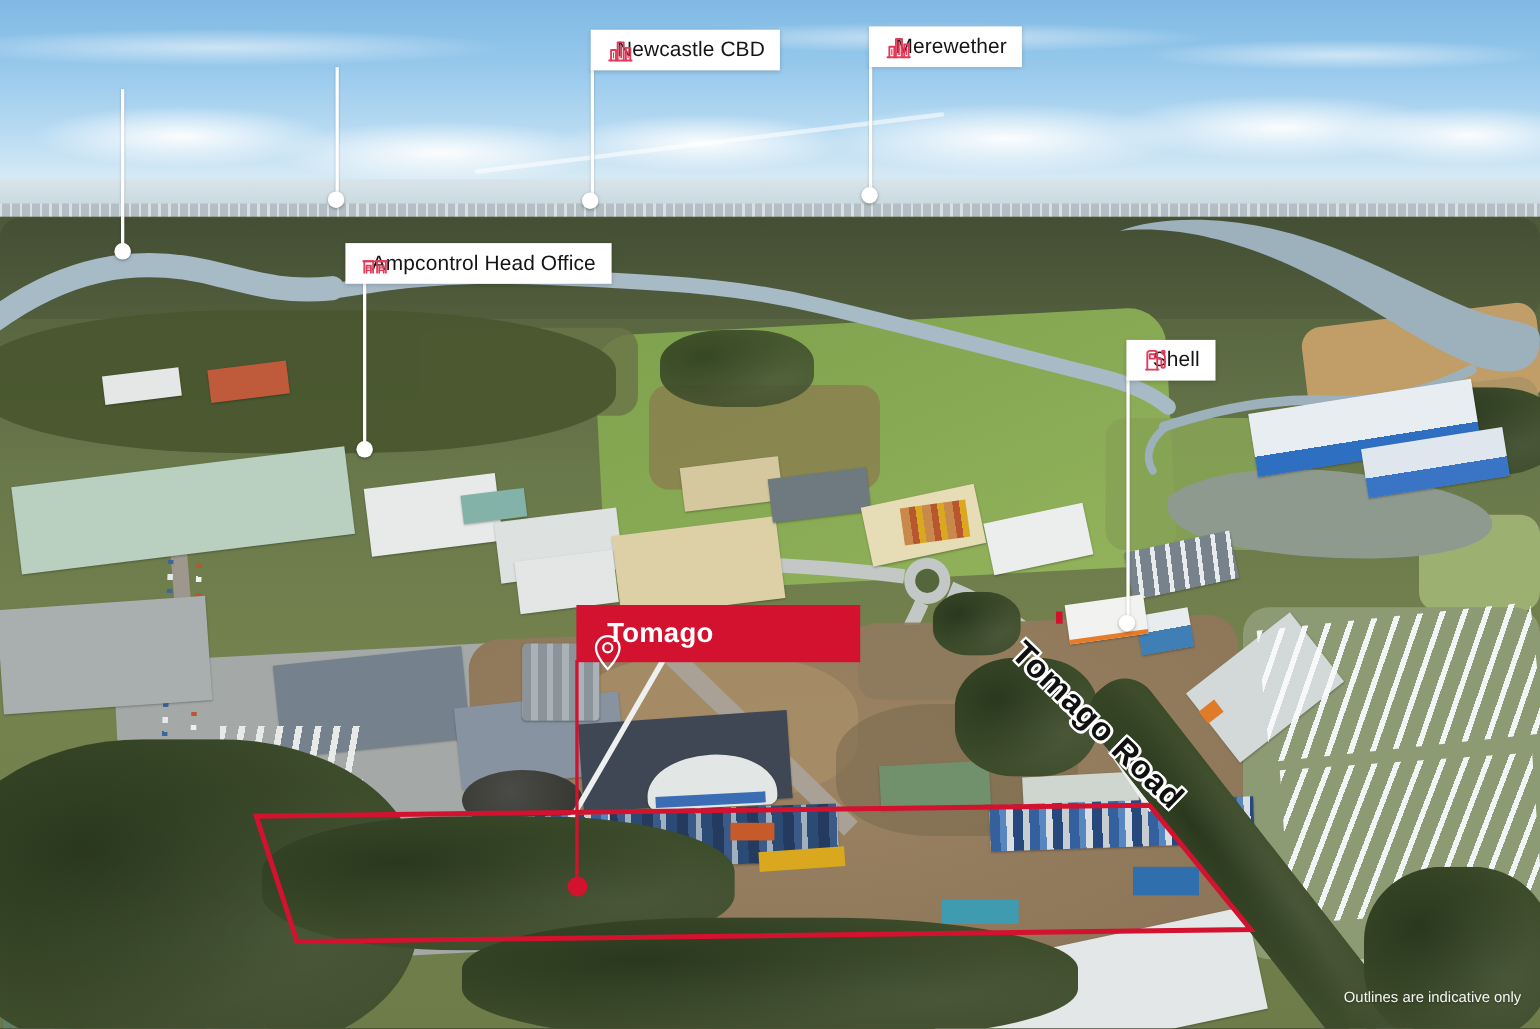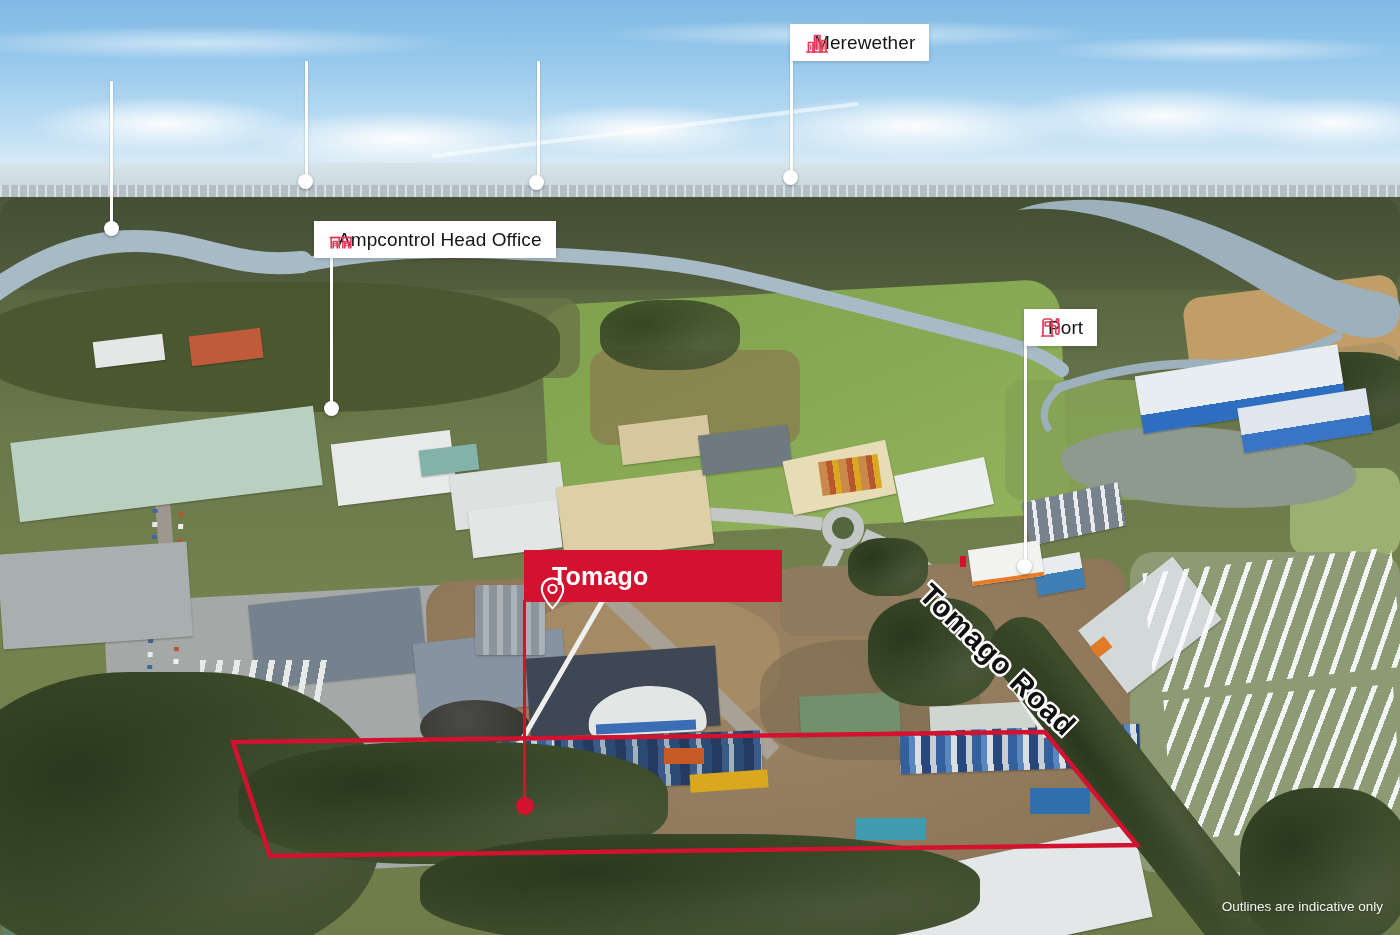--- a/index.html
+++ b/index.html
@@ -185,31 +185,43 @@
   <div class="dot" style="left:783px;top:170px"></div>
   <div class="leader" style="left:330px;top:254px;height:155px"></div>
   <div class="dot" style="left:324px;top:401px"></div>
   <div class="leader" style="left:1024px;top:343px;height:224px"></div>
   <div class="dot" style="left:1017px;top:559px"></div>
   <div class="leader red" style="left:523px;top:600px;height:206px"></div>
   <div class="dot red" style="left:516px;top:797px"></div>
 
 
 
-
-  <div class="map-label" style="left:790px;top:24px">
+  <div class="map-label" style="left:537px;top:27px">
     <span class="ic">
       <svg width="26" height="26" viewBox="0 0 26 26" fill="none" stroke="#E23A58" stroke-width="1.7" stroke-linejoin="round" stroke-linecap="round">
         <path d="M2.8 22h20.4"></path>
           <path d="M4.5 22V12.5H9V22"></path>
           <path d="M10.5 22V5.5h5.5V22"></path>
           <path d="M18 22V10.5h4V22"></path>
         <path d="M6.75 15v4.5M12.6 8.5v11M14 8.5v11M20 13.5v6" stroke-width="1.1"></path>
       </svg>
     </span>
+    <span class="txt">Newcastle CBD</span>
+  </div>
+
+  <div class="map-label" style="left:790px;top:24px">
+    <span class="ic">
+      <svg width="26" height="26" viewBox="0 0 26 26" fill="none" stroke="#E23A58" stroke-width="1.7" stroke-linejoin="round" stroke-linecap="round">
+        <path d="M2.8 22h20.4"></path>
+          <path d="M4.5 22V12.5H9V22"></path>
+          <path d="M10.5 22V5.5h5.5V22"></path>
+          <path d="M18 22V10.5h4V22"></path>
+        <path d="M6.75 15v4.5M12.6 8.5v11M14 8.5v11M20 13.5v6" stroke-width="1.1"></path>
+      </svg>
+    </span>
     <span class="txt">Merewether</span>
   </div>
 
   <div class="map-label" style="left:314px;top:221px">
     <span class="ic">
       <svg width="26" height="26" viewBox="0 0 26 26" fill="none" stroke="#E23A58" stroke-width="1.6" stroke-linejoin="round" stroke-linecap="round">
         <path d="M3.2 21V10.5h8V21"></path>
           <path d="M14.8 21V10.5h8V21"></path>
           <path d="M2.2 10.5h10M13.8 10.5h10"></path>
         <path d="M5.2 21v-6.5h4V21M16.8 21v-6.5h4V21"></path>
@@ -222,21 +234,21 @@
   <div class="map-label" style="left:1024px;top:309px">
     <span class="ic">
       <svg width="26" height="26" viewBox="0 0 26 26" fill="none" stroke="#E23A58" stroke-width="1.7" stroke-linejoin="round" stroke-linecap="round">
         <path d="M5 21V6.3C5 5 5.9 4 7.3 4h4.4C13.1 4 14 5 14 6.3V21"></path>
           <path d="M3.8 21h11.4"></path>
           <path d="M7.2 7h4.6v4H7.2z"></path>
         <path d="M14 10.5h2c1 0 1.8.8 1.8 1.8v5.4c0 .9.7 1.6 1.6 1.6.9 0 1.6-.7 1.6-1.6V9.4c0-.5-.2-1-.5-1.3L19.3 6.8"></path>
         <circle cx="19.6" cy="5.2" r="1.3"></circle>
       </svg>
     </span>
-    <span class="txt">Port</span>
+    <span class="txt">Shell</span>
   </div>
 
   <div class="badge">
     <span class="ic">
       <svg width="27" height="35" viewBox="0 0 30 38" fill="none" stroke="#ffffff" stroke-width="2.3">
         <path d="M15 2.2C8.4 2.2 3.1 7.5 3.1 14.1 3.1 23 15 35.5 15 35.5S26.9 23 26.9 14.1C26.9 7.5 21.6 2.2 15 2.2Z" stroke-linejoin="round"></path>
         <circle cx="15" cy="13.8" r="4.6"></circle>
       </svg>
     </span>
     <span class="lines">

